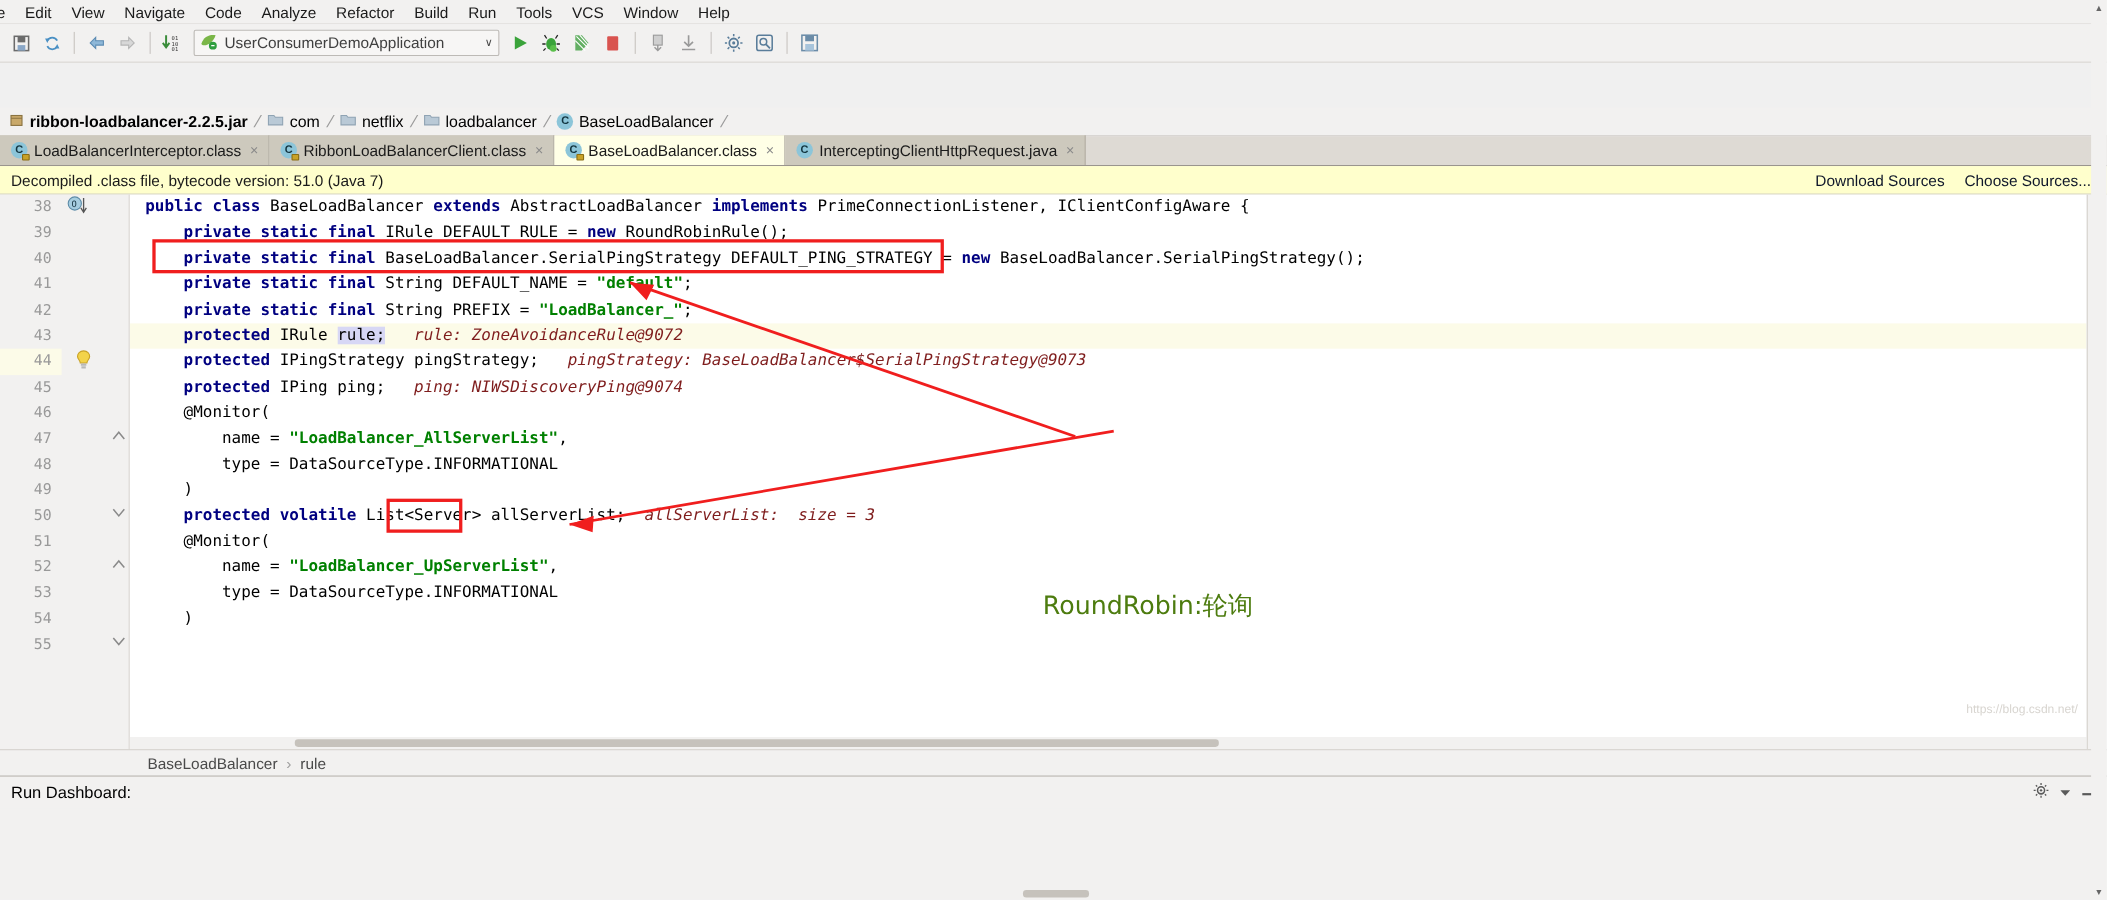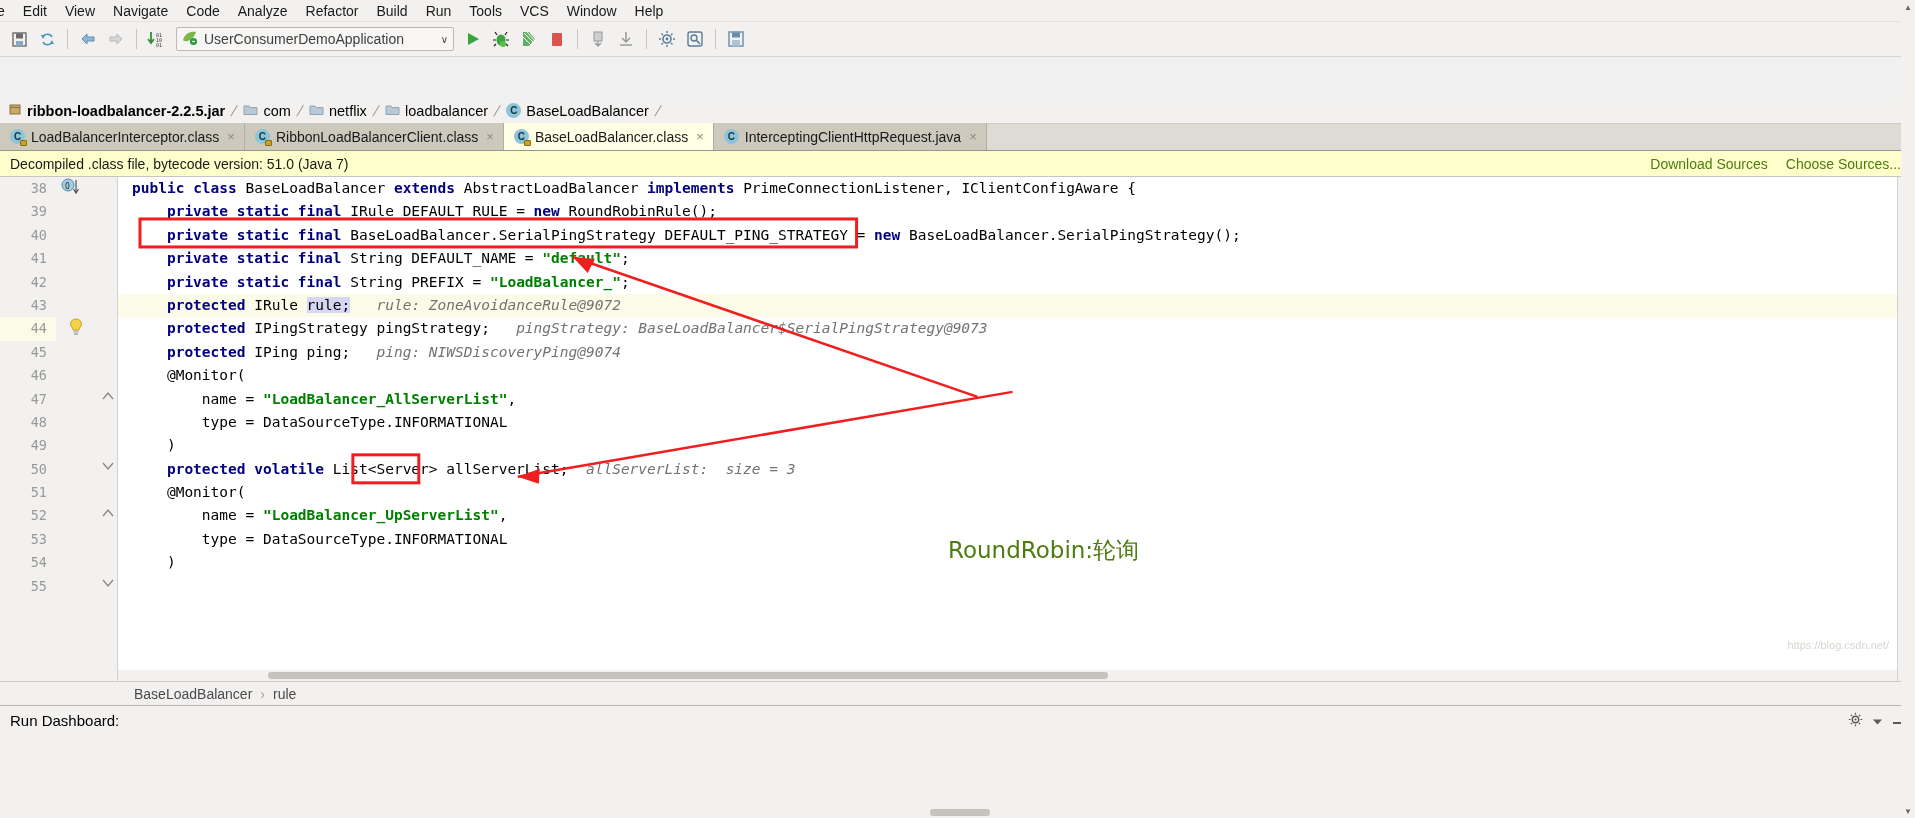--- a/index.html
+++ b/index.html
@@ -130,21 +130,21 @@
     height: 26px;
     background: #ffffcc;
     display: flex; align-items: center;
     padding: 0 14px 0 10px;
     font-size: 14px;
     border-bottom: 1px solid #c9c6be;
     flex: 0 0 auto;
   }
   .notif-text { flex: 1; color: #1a1a1a; }
   .notif-link {
-    color: #4d7c0f; text-decoration: none; margin-left: 18px;
+    color: #0f172a; text-decoration: none; margin-left: 18px;
     cursor: pointer; font-size: 14px;
   }
 
   
   .editor-wrap { flex: 1 1 auto; display: flex; position: relative; min-height: 0; background: #fff; }
   .gutter {
     width: 118px;
     background: #f2f1f0;
     border-right: 1px solid #d5d2cd;
     flex: 0 0 auto;
@@ -173,21 +173,21 @@
     width: 56px;
     position: relative;
   }
   .gmark { position: absolute; left: 56px; width: 62px; height: 23.4px; }
   .row-hl { background: #fcfbe8; }
 
   
   .kw  { color: #000080; font-weight: bold; }
   .str { color: #008000; font-weight: bold; }
   .txt { color: #000000; }
-  .hint{ color: #737373; font-style: italic; }
+  .hint{ color: #7f1d1d; font-style: italic; }
   .sel { background: #d7d7f5; }
 
   
   #overlay { position: absolute; inset: 0; pointer-events: none; }
   .anno-text {
     position: absolute;
     color: #4d7c0f;
     font-size: 23px;
     font-family: "DejaVu Sans", sans-serif;
     white-space: nowrap;

